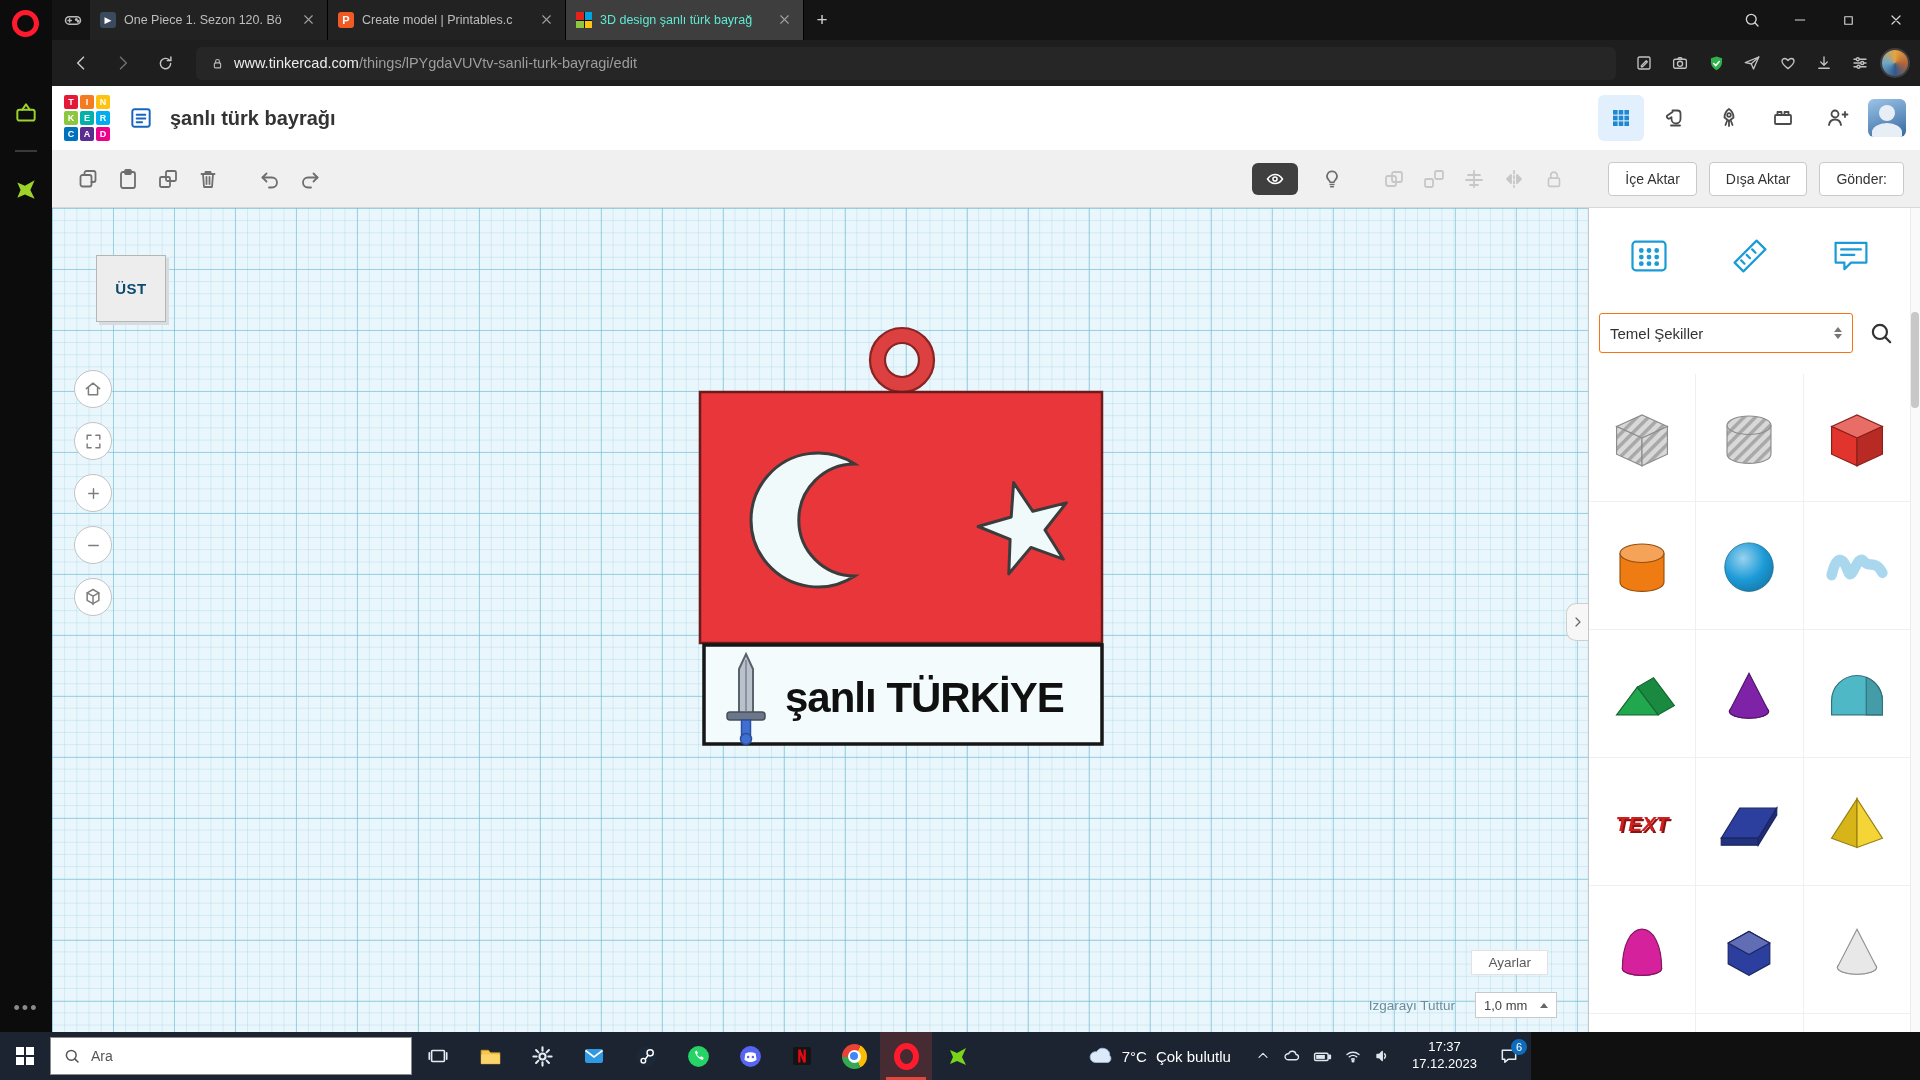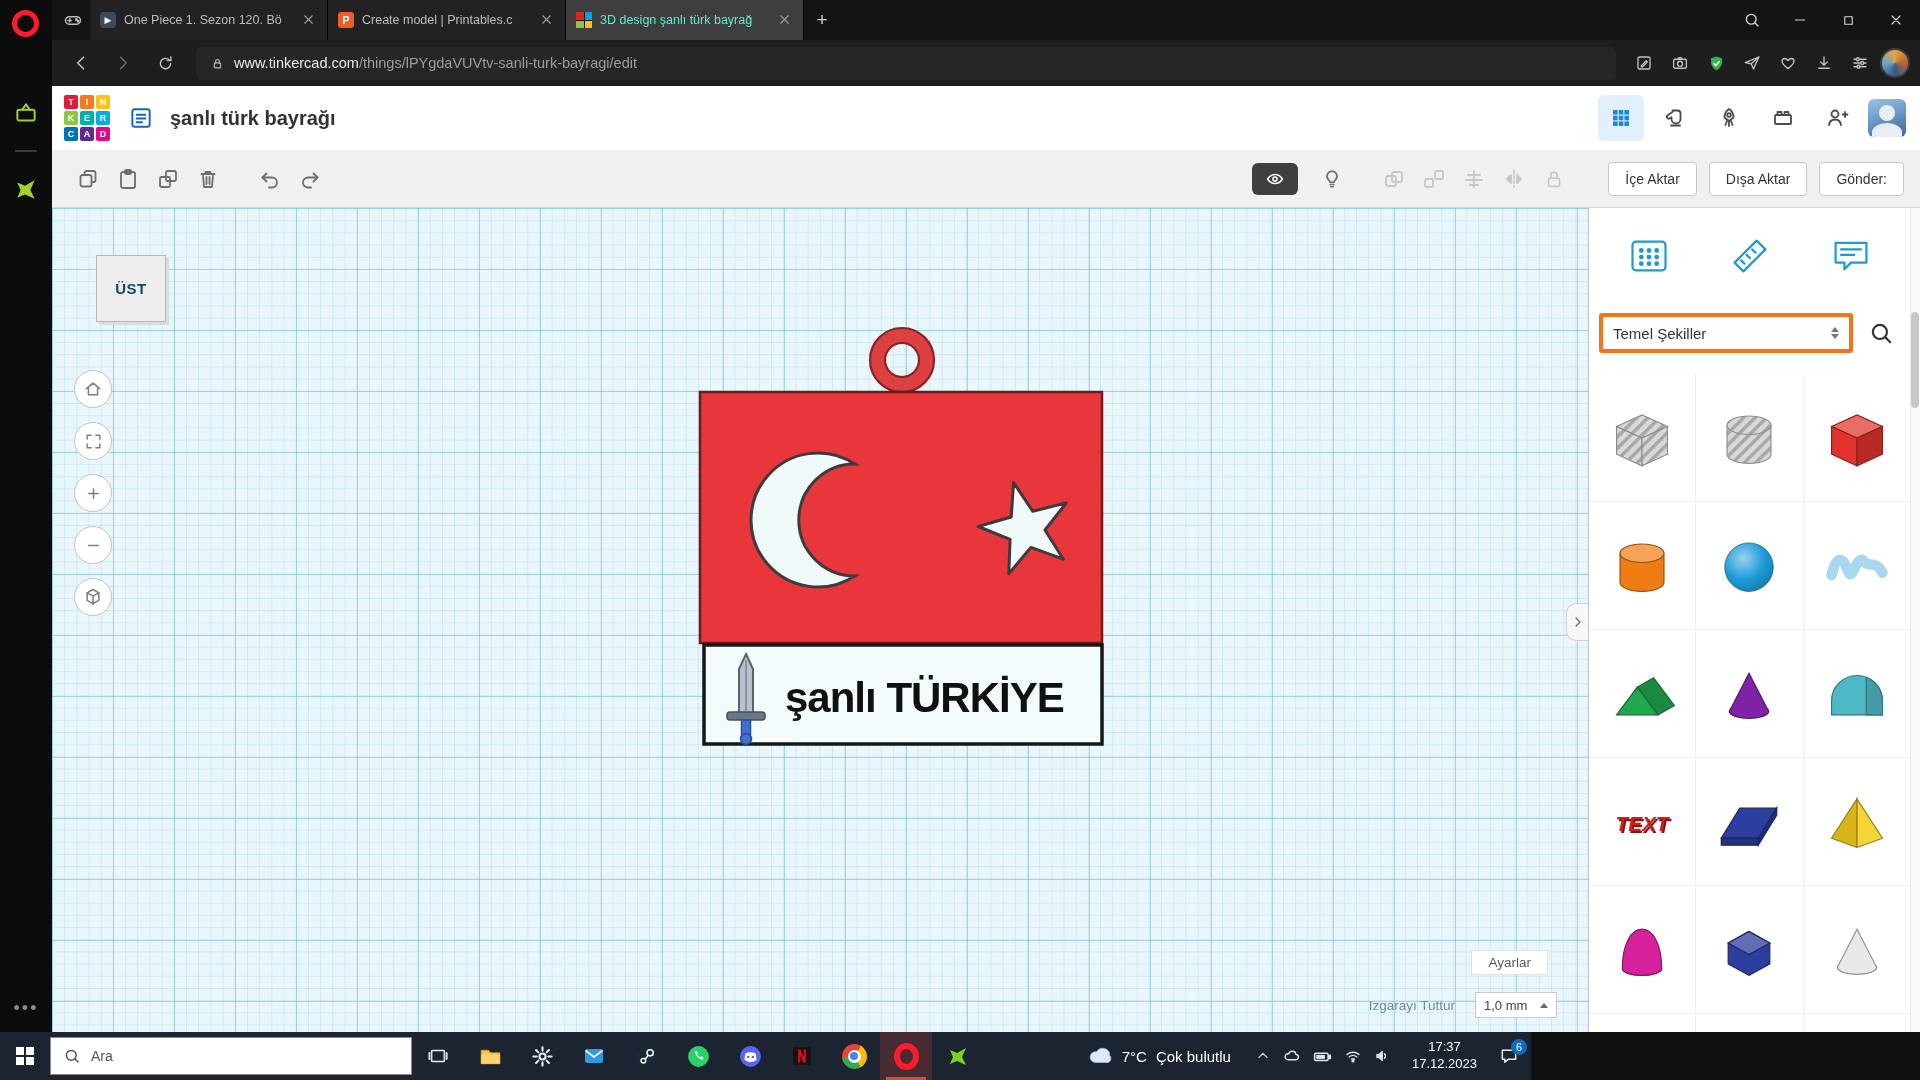--- a/index.html
+++ b/index.html
@@ -83,21 +83,21 @@
   .snap-row { position:absolute; right:31px; bottom:14px; display:flex; align-items:center; gap:20px; }
   .snap-label { font-size:13.5px; color:#6b8d9c; }
   .snap-select { width:82px; height:26px; background:#fff; border:1px solid #c9c9c9; display:flex; align-items:center; justify-content:space-between; padding:0 8px; font-size:13px; color:#444; }
   .tri-up { width:0; height:0; border-left:4px solid transparent; border-right:4px solid transparent; border-bottom:5px solid #666; }
 
   
   #panel { position:relative; width:332px; height:824px; background:#fff; border-left:1px solid #c6c6c6; }
   .panel-top { position:absolute; left:0; top:0; width:322px; height:96px; display:flex; align-items:center; justify-content:space-between; padding:0 36px; color:#1a9bd7; }
   .panel-top .pt-ic { width:48px; height:48px; display:flex; align-items:center; justify-content:center; }
   .panel-select-row { position:absolute; left:10px; top:104px; width:302px; height:42px; display:flex; align-items:center; gap:8px; }
-  .shape-select { flex:1; height:40px; border:4px solid #f97316; border-radius:3px; display:flex; align-items:center; justify-content:space-between; padding:0 10px; font-size:15px; color:#333; background:#fff; }
+  .shape-select { flex:1; height:40px; border:1px solid #f97316; border-radius:3px; display:flex; align-items:center; justify-content:space-between; padding:0 10px; font-size:15px; color:#333; background:#fff; }
   .updown { display:flex; flex-direction:column; gap:2px; }
   .updown i { display:block; width:0; height:0; border-left:4px solid transparent; border-right:4px solid transparent; }
   .updown .u { border-bottom:5px solid #777; }
   .updown .d { border-top:5px solid #777; }
   .shape-search { width:40px; height:40px; display:flex; align-items:center; justify-content:center; color:#333; }
   #shape-grid { position:absolute; left:0; top:166px; width:322px; bottom:0; display:grid; grid-template-columns:repeat(3,1fr); grid-auto-rows:128px; overflow:hidden; }
   .shape-tile { display:flex; align-items:center; justify-content:center; border-right:1px solid #f0f0f0; border-bottom:1px solid #f0f0f0; }
   .shape-tile:nth-child(3n){ border-right:none; }
   .panel-scroll { position:absolute; right:0; top:0; width:10px; height:824px; background:#fafafa; border-left:1px solid #ececec; }
   .panel-thumb { position:absolute; right:1px; top:104px; width:8px; height:96px; background:#c8c8c8; border-radius:4px; }

